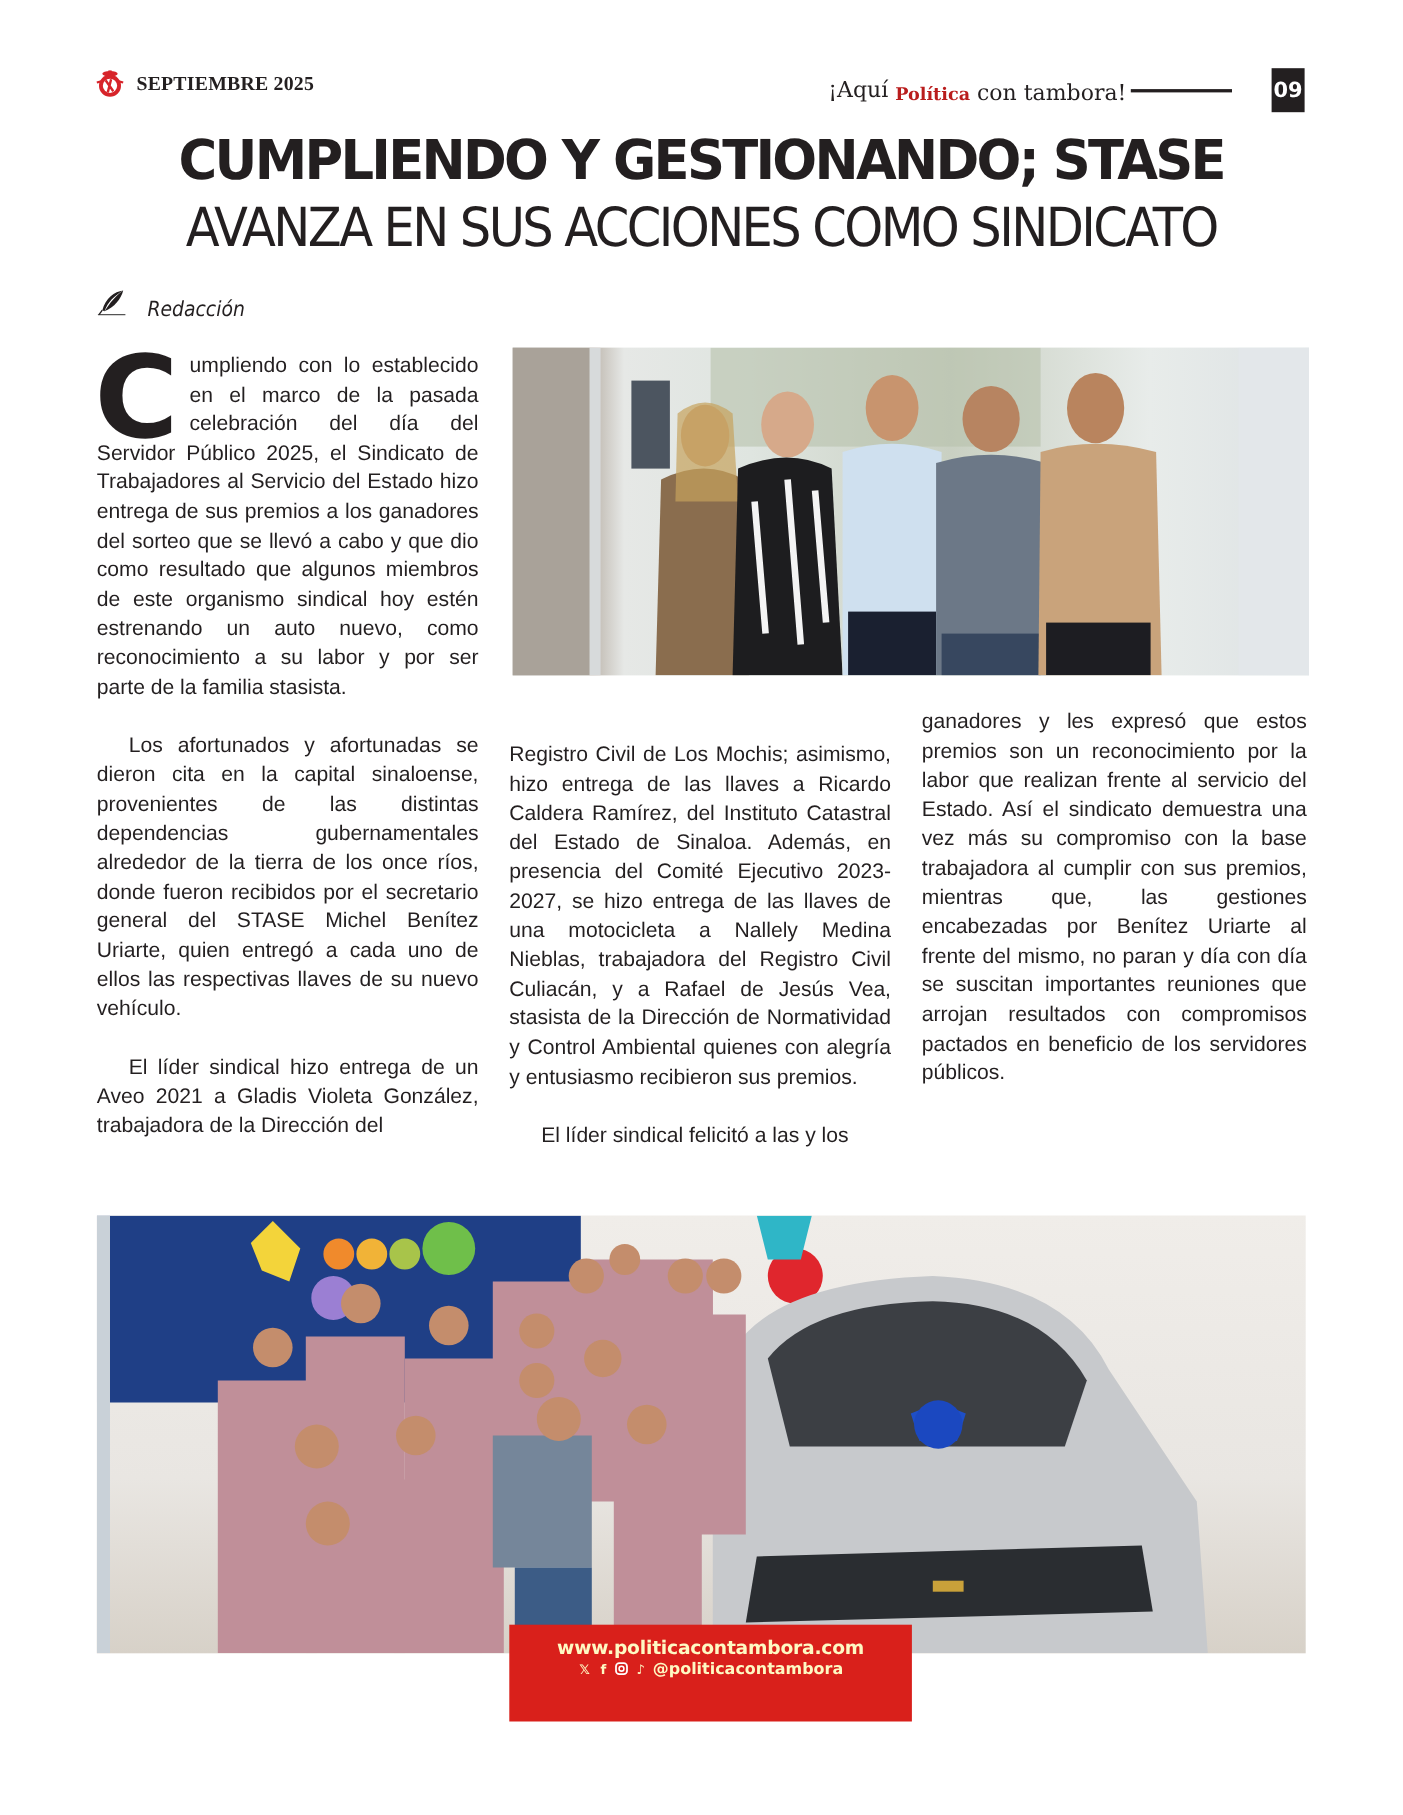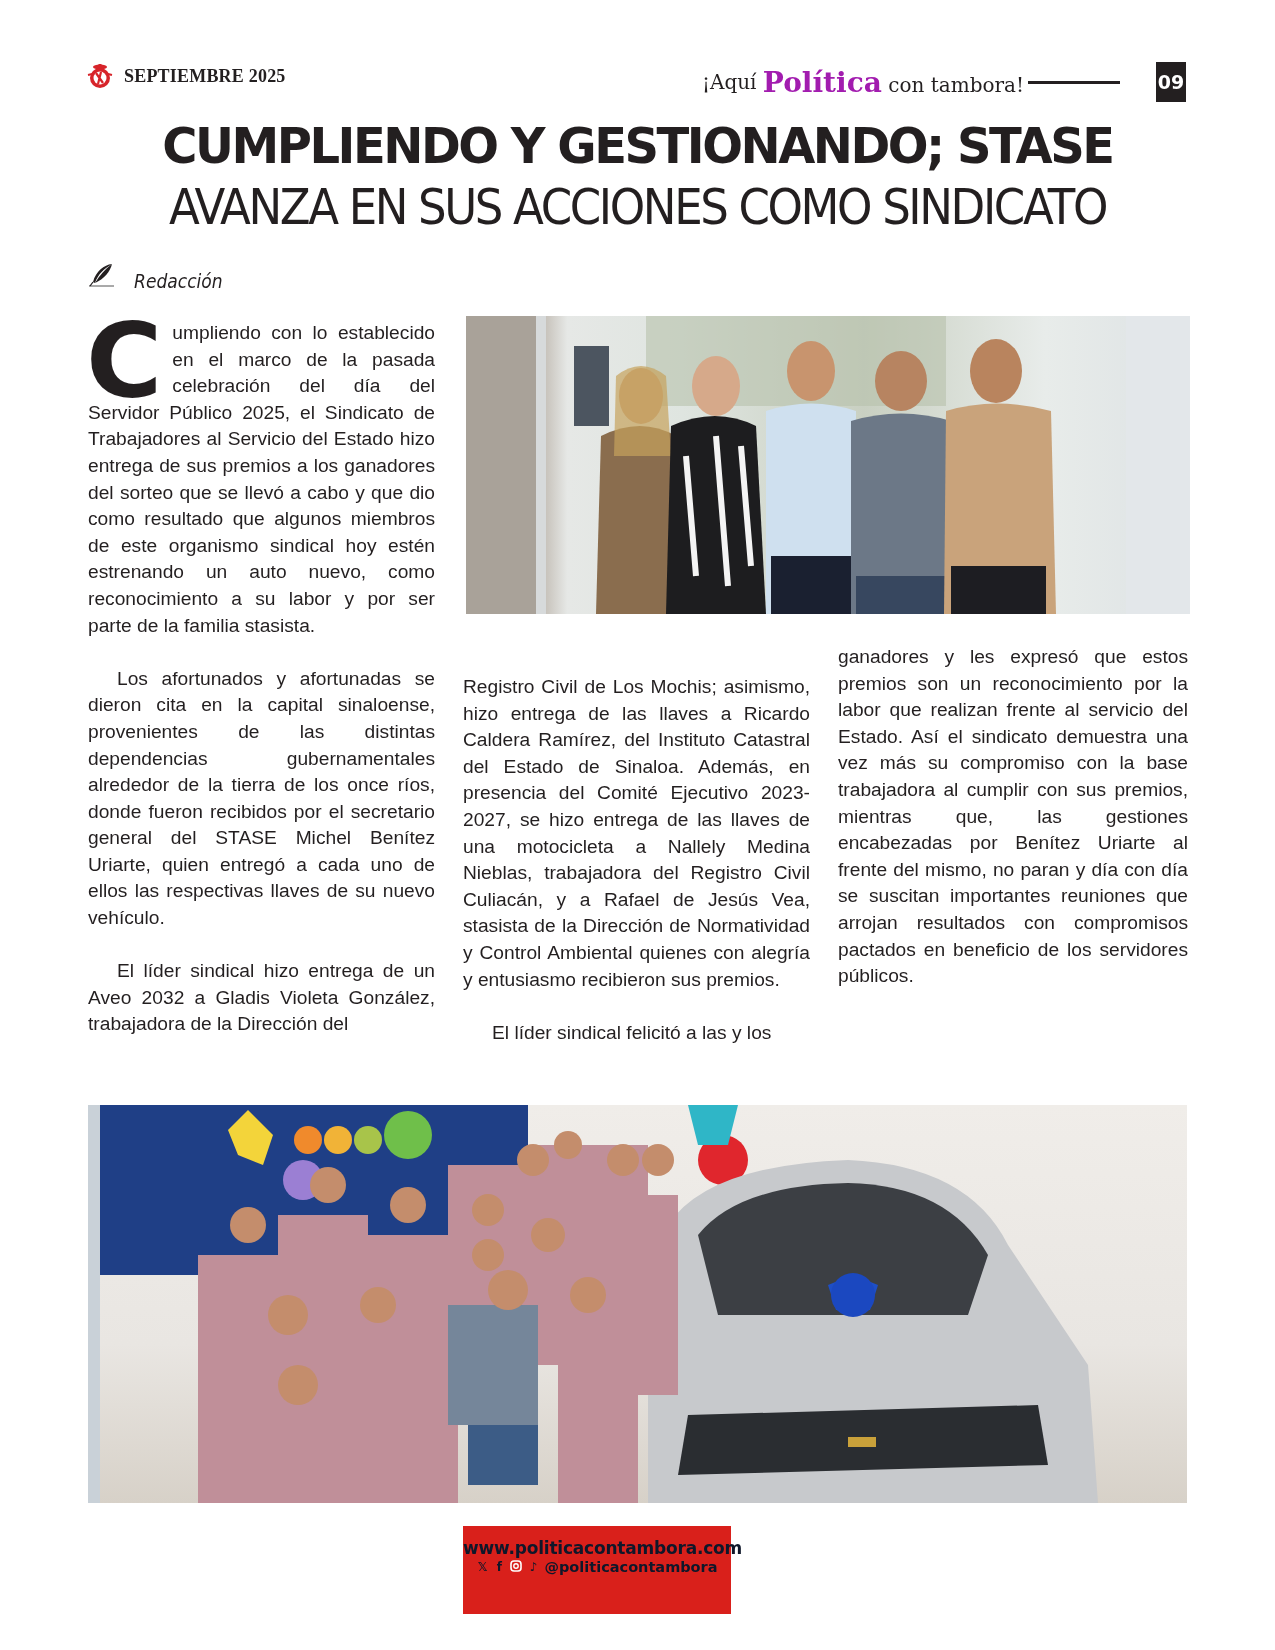--- a/index.html
+++ b/index.html
@@ -6,21 +6,21 @@
   html, body { width: 1275px; height: 1650px; background: #ffffff; overflow: hidden; }
   body { position: relative; font-family: "DejaVu Sans", sans-serif; color: #231f20; }
 
   
   .hdr-left { position: absolute; left: 86px; top: 62px; display: flex; align-items: center; gap: 10px; }
   .logo { width: 28px; height: 28px; position: relative; }
   .hdr-date { font-family: Liberation Serif, serif; font-weight: bold; font-size: 18px; letter-spacing: 0.2px; color: #231f20; }
   .hdr-right { position: absolute; right: 89px; top: 63px; display: flex; align-items: center; height: 38px; }
   .slogan { font-family: "DejaVu Serif", serif; font-size: 20px; color: #231f20; white-space: nowrap; }
   .slogan .pre { font-size: 20px; vertical-align: 3px; }
-  .slogan .brand { color: #a21caf; font-weight: bold; font-size: 28px; }
+  .slogan .brand { color: #b91c1c; font-weight: bold; font-size: 16px; }
   .hdr-line { width: 92px; height: 3px; background: #231f20; margin-left: 4px; }
   .page-num { background: #231f20; color: #ffffff; font-weight: bold; font-size: 19px; width: 30px; height: 40px; display: flex; align-items: center; justify-content: center; margin-left: 36px; }
 
   
   .title1 { position: absolute; left: 0; width: 1275px; top: 116px; text-align: center; font-family: "DejaVu Sans", sans-serif; font-weight: bold; font-size: 50px; letter-spacing: -2.6px; color: #231f20; transform: scaleX(0.96); transform-origin: center; line-height: 60px; }
   .title2 { position: absolute; left: 0; width: 1275px; top: 178px; text-align: center; font-family: "DejaVu Sans", sans-serif; font-weight: normal; font-size: 49px; letter-spacing: -2.6px; color: #231f20; line-height: 60px; transform: scaleX(0.92); transform-origin: center; }
 
   
   .byline { position: absolute; left: 88px; top: 262px; display: flex; align-items: flex-end; gap: 18px; }
   .byline-text { font-family: "DejaVu Sans", sans-serif; font-style: italic; font-size: 19px; color: #231f20; transform: scaleX(0.9); transform-origin: left; }
@@ -34,21 +34,21 @@
   .col3 { left: 838px; top: 644px; width: 350px; }
   .dropcap { float: left; font-family: "DejaVu Sans", sans-serif; font-weight: bold; font-size: 104px; line-height: 74px; margin: 4px 10px 0 -2px; color: #231f20; }
   .col p.last { margin-bottom: 0; }
 
   
   .photo { position: absolute; overflow: hidden; }
   .photo1 { left: 466px; top: 316px; width: 724px; height: 298px; background: linear-gradient(90deg, #a59e95 0%, #bdb6ad 10%, #e6e8e6 14%, #dfe5e0 30%, #c9d0c2 55%, #e8ecea 80%, #dde2e4 100%); }
   .photo2 { left: 88px; top: 1105px; width: 1099px; height: 398px; background: linear-gradient(180deg, #f0ede9 0%, #e9e6e2 60%, #d7d1c8 100%); }
 
   
-  .footer { position: absolute; left: 463px; top: 1526px; width: 268px; height: 88px; background: #d9201b; color: #0f172a; text-align: center; }
+  .footer { position: absolute; left: 463px; top: 1477px; width: 366px; height: 88px; background: #d9201b; color: #fef9c3; text-align: center; }
   .footer-url { font-family: "DejaVu Sans", sans-serif; font-weight: bold; font-size: 17px; margin-top: 12px; letter-spacing: -0.2px; }
   .footer-social { display: flex; justify-content: center; align-items: center; gap: 5px; font-family: "DejaVu Sans", sans-serif; font-weight: bold; font-size: 14.5px; margin-top: 1px; }
   .soc-icon { font-size: 12px; font-weight: bold; display: inline-block; width: 12px; text-align: center; }
 </style>
 </head>
 <body>
 
 <div class="hdr-left">
   <span class="logo">
     <svg width="28" height="28" viewBox="0 0 28 28">
@@ -84,21 +84,21 @@
       <line x1="1" y1="24" x2="26" y2="24" stroke="#555" stroke-width="1"></line>
       <line x1="5" y1="20" x2="2" y2="24" stroke="#231f20" stroke-width="1.2"></line>
     </svg>
   </span>
   <span class="byline-text">Redacción</span>
 </div>
 
 <div class="col col1">
   <p><span class="dropcap">C</span><span style="letter-spacing:0px">umpliendo con lo establecido en el marco de la pasada celebración del día del Servidor Público 2025, el Sindicato de Trabajadores al Servicio del Estado hizo entrega de sus premios a los ganadores del sorteo que se llevó a cabo y que dio como resultado que algunos miembros de este organismo sindical hoy estén estrenando un auto nuevo, como reconocimiento a su labor y por ser parte de la familia stasista.</span></p>
   <p class="indent">Los afortunados y afortunadas se dieron cita en la capital sinaloense, provenientes de las distintas dependencias gubernamentales alrededor de la tierra de los once ríos, donde fueron recibidos por el secretario general del STASE Michel Benítez Uriarte, quien entregó a cada uno de ellos las respectivas llaves de su nuevo vehículo.</p>
-  <p class="indent last">El líder sindical hizo entrega de un Aveo 2032 a Gladis Violeta González, trabajadora de la Dirección del</p>
+  <p class="indent last">El líder sindical hizo entrega de un Aveo 2021 a Gladis Violeta González, trabajadora de la Dirección del</p>
 </div>
 
 <div class="photo photo1">
   <svg width="724" height="298" viewBox="0 0 724 298">
     <rect x="0" y="0" width="70" height="298" fill="#a9a299"></rect>
     <rect x="70" y="0" width="10" height="298" fill="#d7dadb"></rect>
     <rect x="108" y="30" width="35" height="80" fill="#4c5560"></rect>
     <rect x="180" y="0" width="300" height="90" fill="#b8c2ac" opacity="0.6"></rect>
 
     <ellipse cx="175" cy="80" rx="22" ry="28" fill="#c9a07e"></ellipse>

